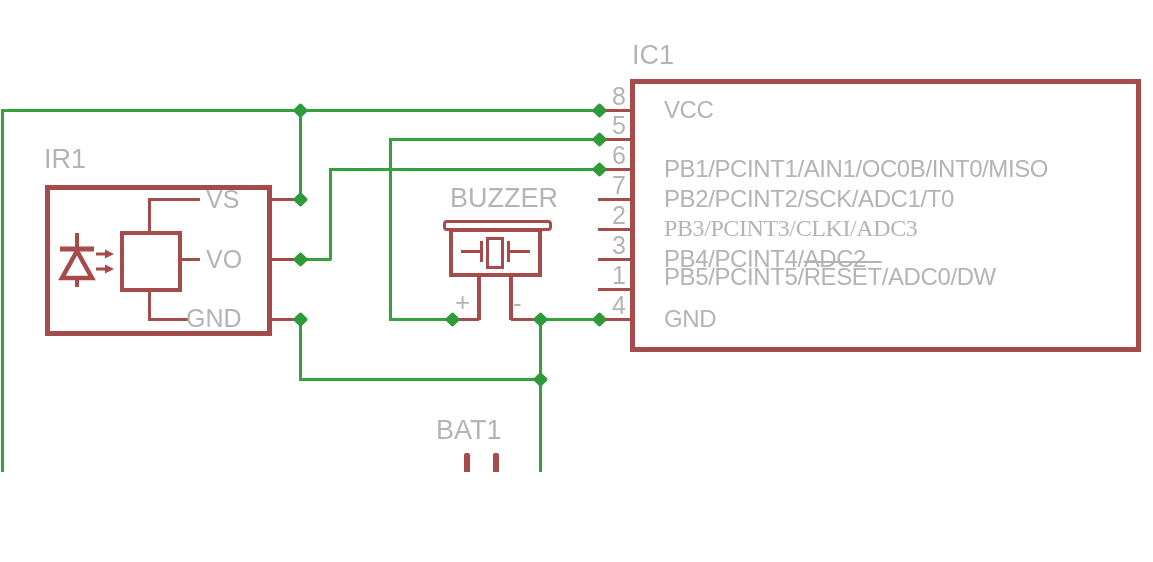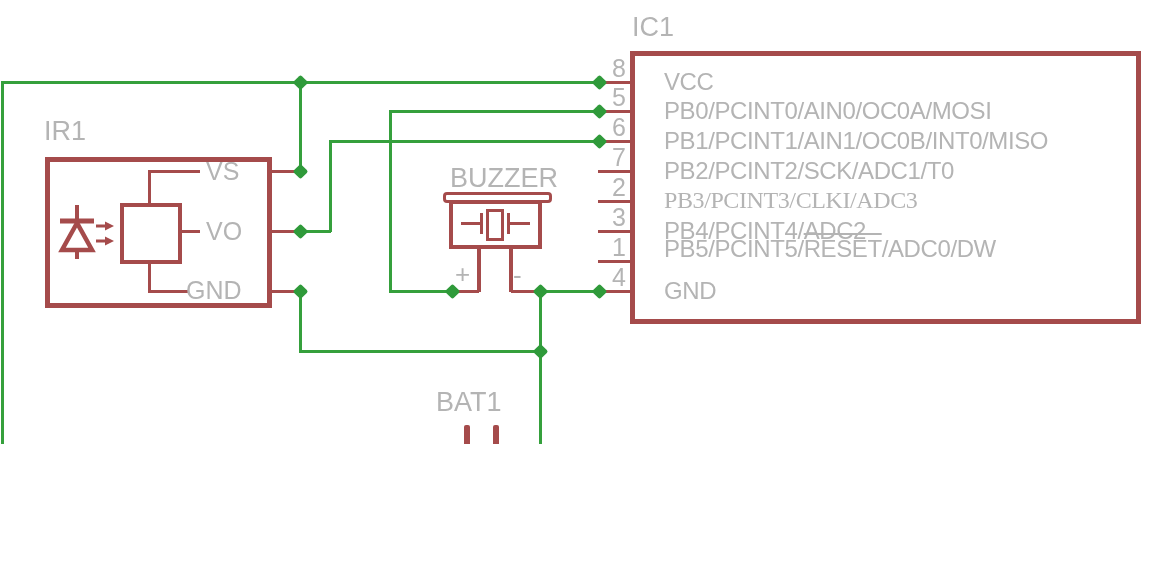--- a/index.html
+++ b/index.html
@@ -2,20 +2,21 @@
 <html style="--background: #ffffff; --symbol: #a54b4b; --net: #35a03c; --junction: #2f9a3a; --text: #b4b4b4;"><head>
 <meta charset="utf-8">
 <style>
   html,body{margin:0;padding:0;background:#fff;}
   .schematic{
     position:relative;
     width:1153px;height:444px;
     background:var(--background,#fff);
     font-family:"Liberation Sans","DejaVu Sans",sans-serif;
     overflow:hidden;
+    margin-top:28px;
   }
   .wire{position:absolute;background:var(--net,#35a03c);}
   .stub{position:absolute;background:var(--symbol,#a54b4b);}
   .dot{
     position:absolute;width:11px;height:11px;
     background:var(--junction,#2f9a3a);
     transform:rotate(45deg);border-radius:2px;
   }
   .box{position:absolute;background:var(--background,#fff);border:5px solid var(--symbol,#a54b4b);box-sizing:border-box;}
   .thinbox{position:absolute;background:var(--background,#fff);border:3px solid var(--symbol,#a54b4b);box-sizing:border-box;}
@@ -67,21 +68,20 @@
   <div class="lbl lbl-num" style="left:586px;top:55px;">8</div>
   <div class="lbl lbl-num" style="left:586px;top:84px;">5</div>
   <div class="lbl lbl-num" style="left:586px;top:114px;">6</div>
   <div class="lbl lbl-num" style="left:586px;top:144px;">7</div>
   <div class="lbl lbl-num" style="left:586px;top:174px;">2</div>
   <div class="lbl lbl-num" style="left:586px;top:204px;">3</div>
   <div class="lbl lbl-num" style="left:586px;top:234px;">1</div>
   <div class="lbl lbl-num" style="left:586px;top:264px;">4</div>
 
   <div class="lbl lbl-pin" style="left:664px;top:69px;"><span>VCC</span><span class="ov"></span><span></span></div>
-  <div class="lbl lbl-pin" style="left:664px;top:98px;"><span>PB0/PCINT0/AIN0/OC0A/MOSI</span><span class="ov"></span><span></span></div>
   <div class="lbl lbl-pin" style="left:664px;top:128px;text-align:right;"><span>PB1/PCINT1/AIN1/OC0B/INT0/MISO</span><span class="ov"></span><span></span></div>
   <div class="lbl lbl-pin" style="left:664px;top:158px;"><span>PB2/PCINT2/SCK/ADC1/T0</span><span class="ov"></span><span></span></div>
   <div class="lbl lbl-pin" style="left:664px;top:188px;font-family:Liberation Serif, serif;"><span>PB3/PCINT3/CLKI/ADC3</span><span class="ov"></span><span></span></div>
   <div class="lbl lbl-pin" style="left:664px;top:218px;"><span>PB4/PCINT4/ADC2</span><span class="ov"></span><span></span></div>
   <div class="lbl lbl-pin" style="left:664px;top:236px;"><span>PB5/PCINT5/</span><span class="ov">RESET</span><span>/ADC0/DW</span></div>
   <div class="lbl lbl-pin" style="left:664px;top:278px;"><span>GND</span><span class="ov"></span><span></span></div>
 
   <div class="box" style="left:45px;top:157px;width:227px;height:151px;"></div>
   <div class="lbl lbl-ref" style="left:44px;top:117px;">IR1</div>
 
@@ -104,21 +104,21 @@
     <line x1="41" y1="28" x2="51" y2="28" stroke="#a54b4b" stroke-width="3"></line>
     <polygon points="50,23.5 59,28 50,32.5" fill="#a54b4b"></polygon>
     <line x1="41" y1="43" x2="51" y2="43" stroke="#a54b4b" stroke-width="3"></line>
     <polygon points="50,38.5 59,43 50,47.5" fill="#a54b4b"></polygon>
   </svg>
 
   <div class="lbl lbl-io" style="left:206px;top:158px;">VS</div>
   <div class="lbl lbl-io" style="left:206px;top:218px;">VO</div>
   <div class="lbl lbl-io" style="left:186px;top:277px;">GND</div>
 
-  <div class="lbl lbl-ref" style="left:450px;top:164px;">BUZZER</div>
+  <div class="lbl lbl-ref" style="left:450px;top:156px;">BUZZER</div>
   <div class="thinbox" style="left:443px;top:192px;width:109px;height:11px;border-radius:4px;"></div>
   <div class="box" style="left:449px;top:200px;width:93px;height:49px;border-width:4px;"></div>
 
   <div class="thinbox" style="left:486px;top:209px;width:18px;height:32px;"></div>
   <div class="stub" style="left:480px;top:213px;width:3px;height:21px;"></div>
   <div class="stub" style="left:461px;top:222px;width:20px;height:3px;"></div>
   <div class="stub" style="left:507px;top:213px;width:3px;height:21px;"></div>
   <div class="stub" style="left:509px;top:222px;width:21px;height:3px;"></div>
 
   <div class="stub" style="left:477px;top:246px;width:4px;height:46px;"></div>

